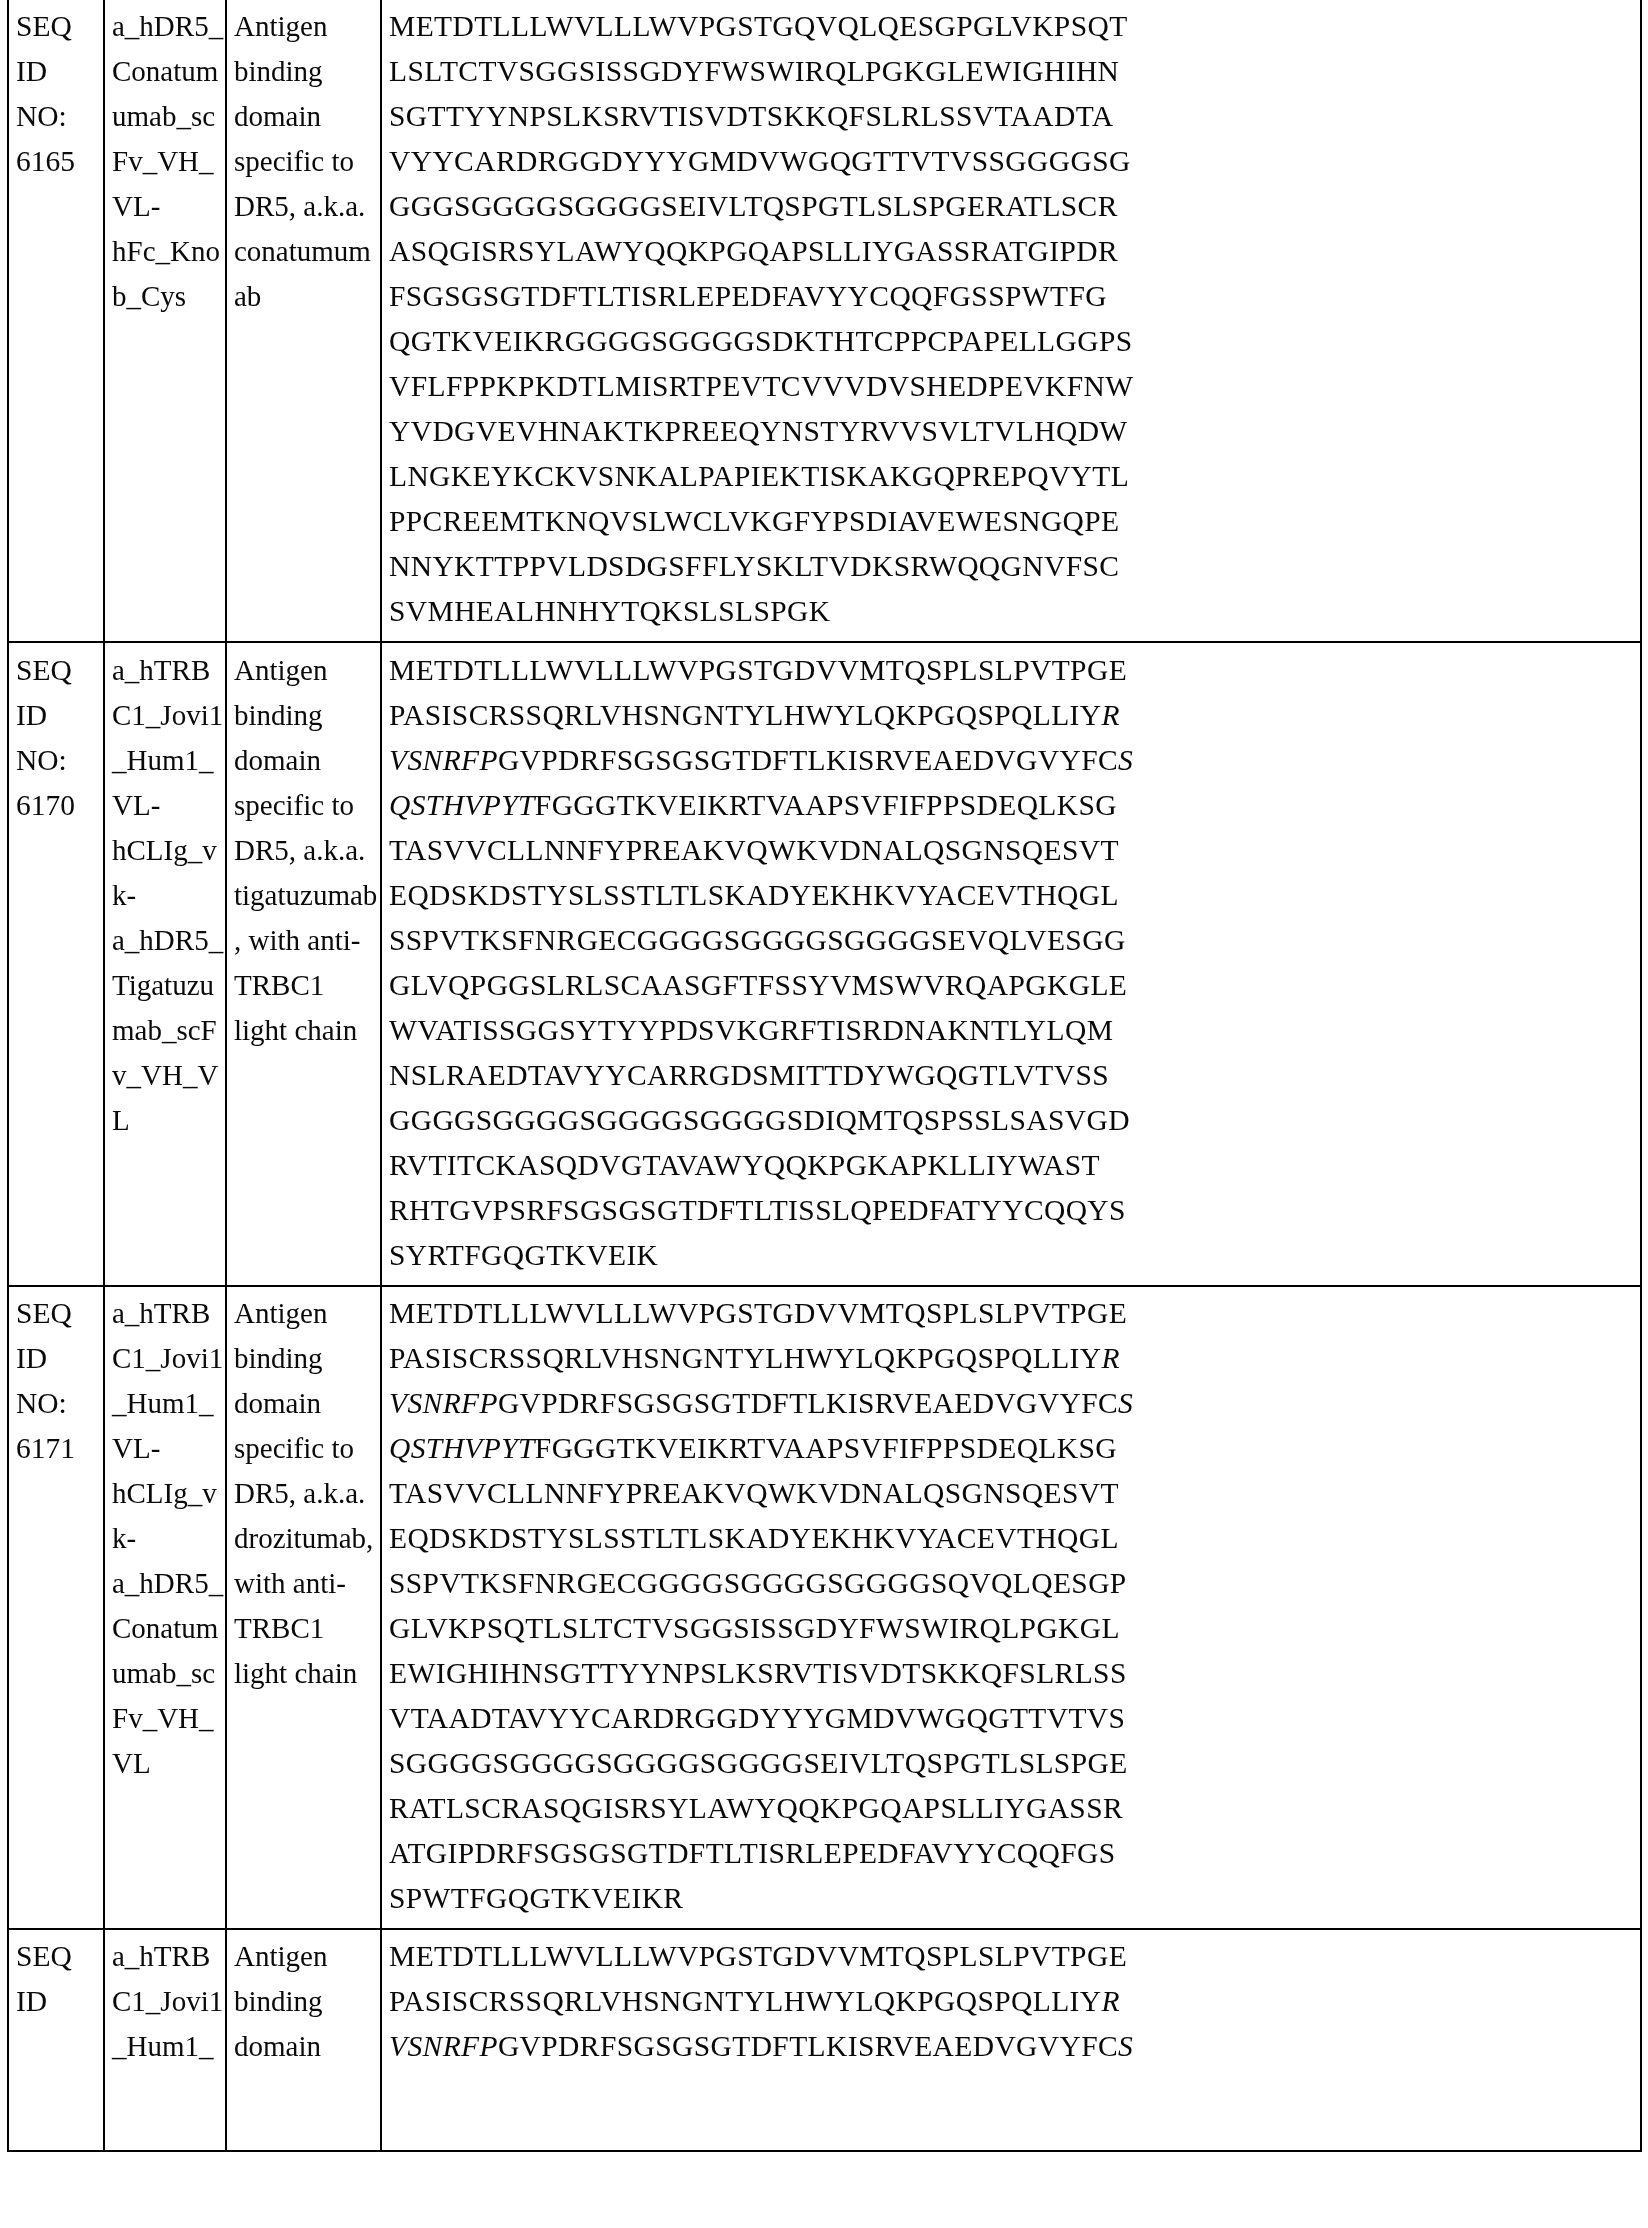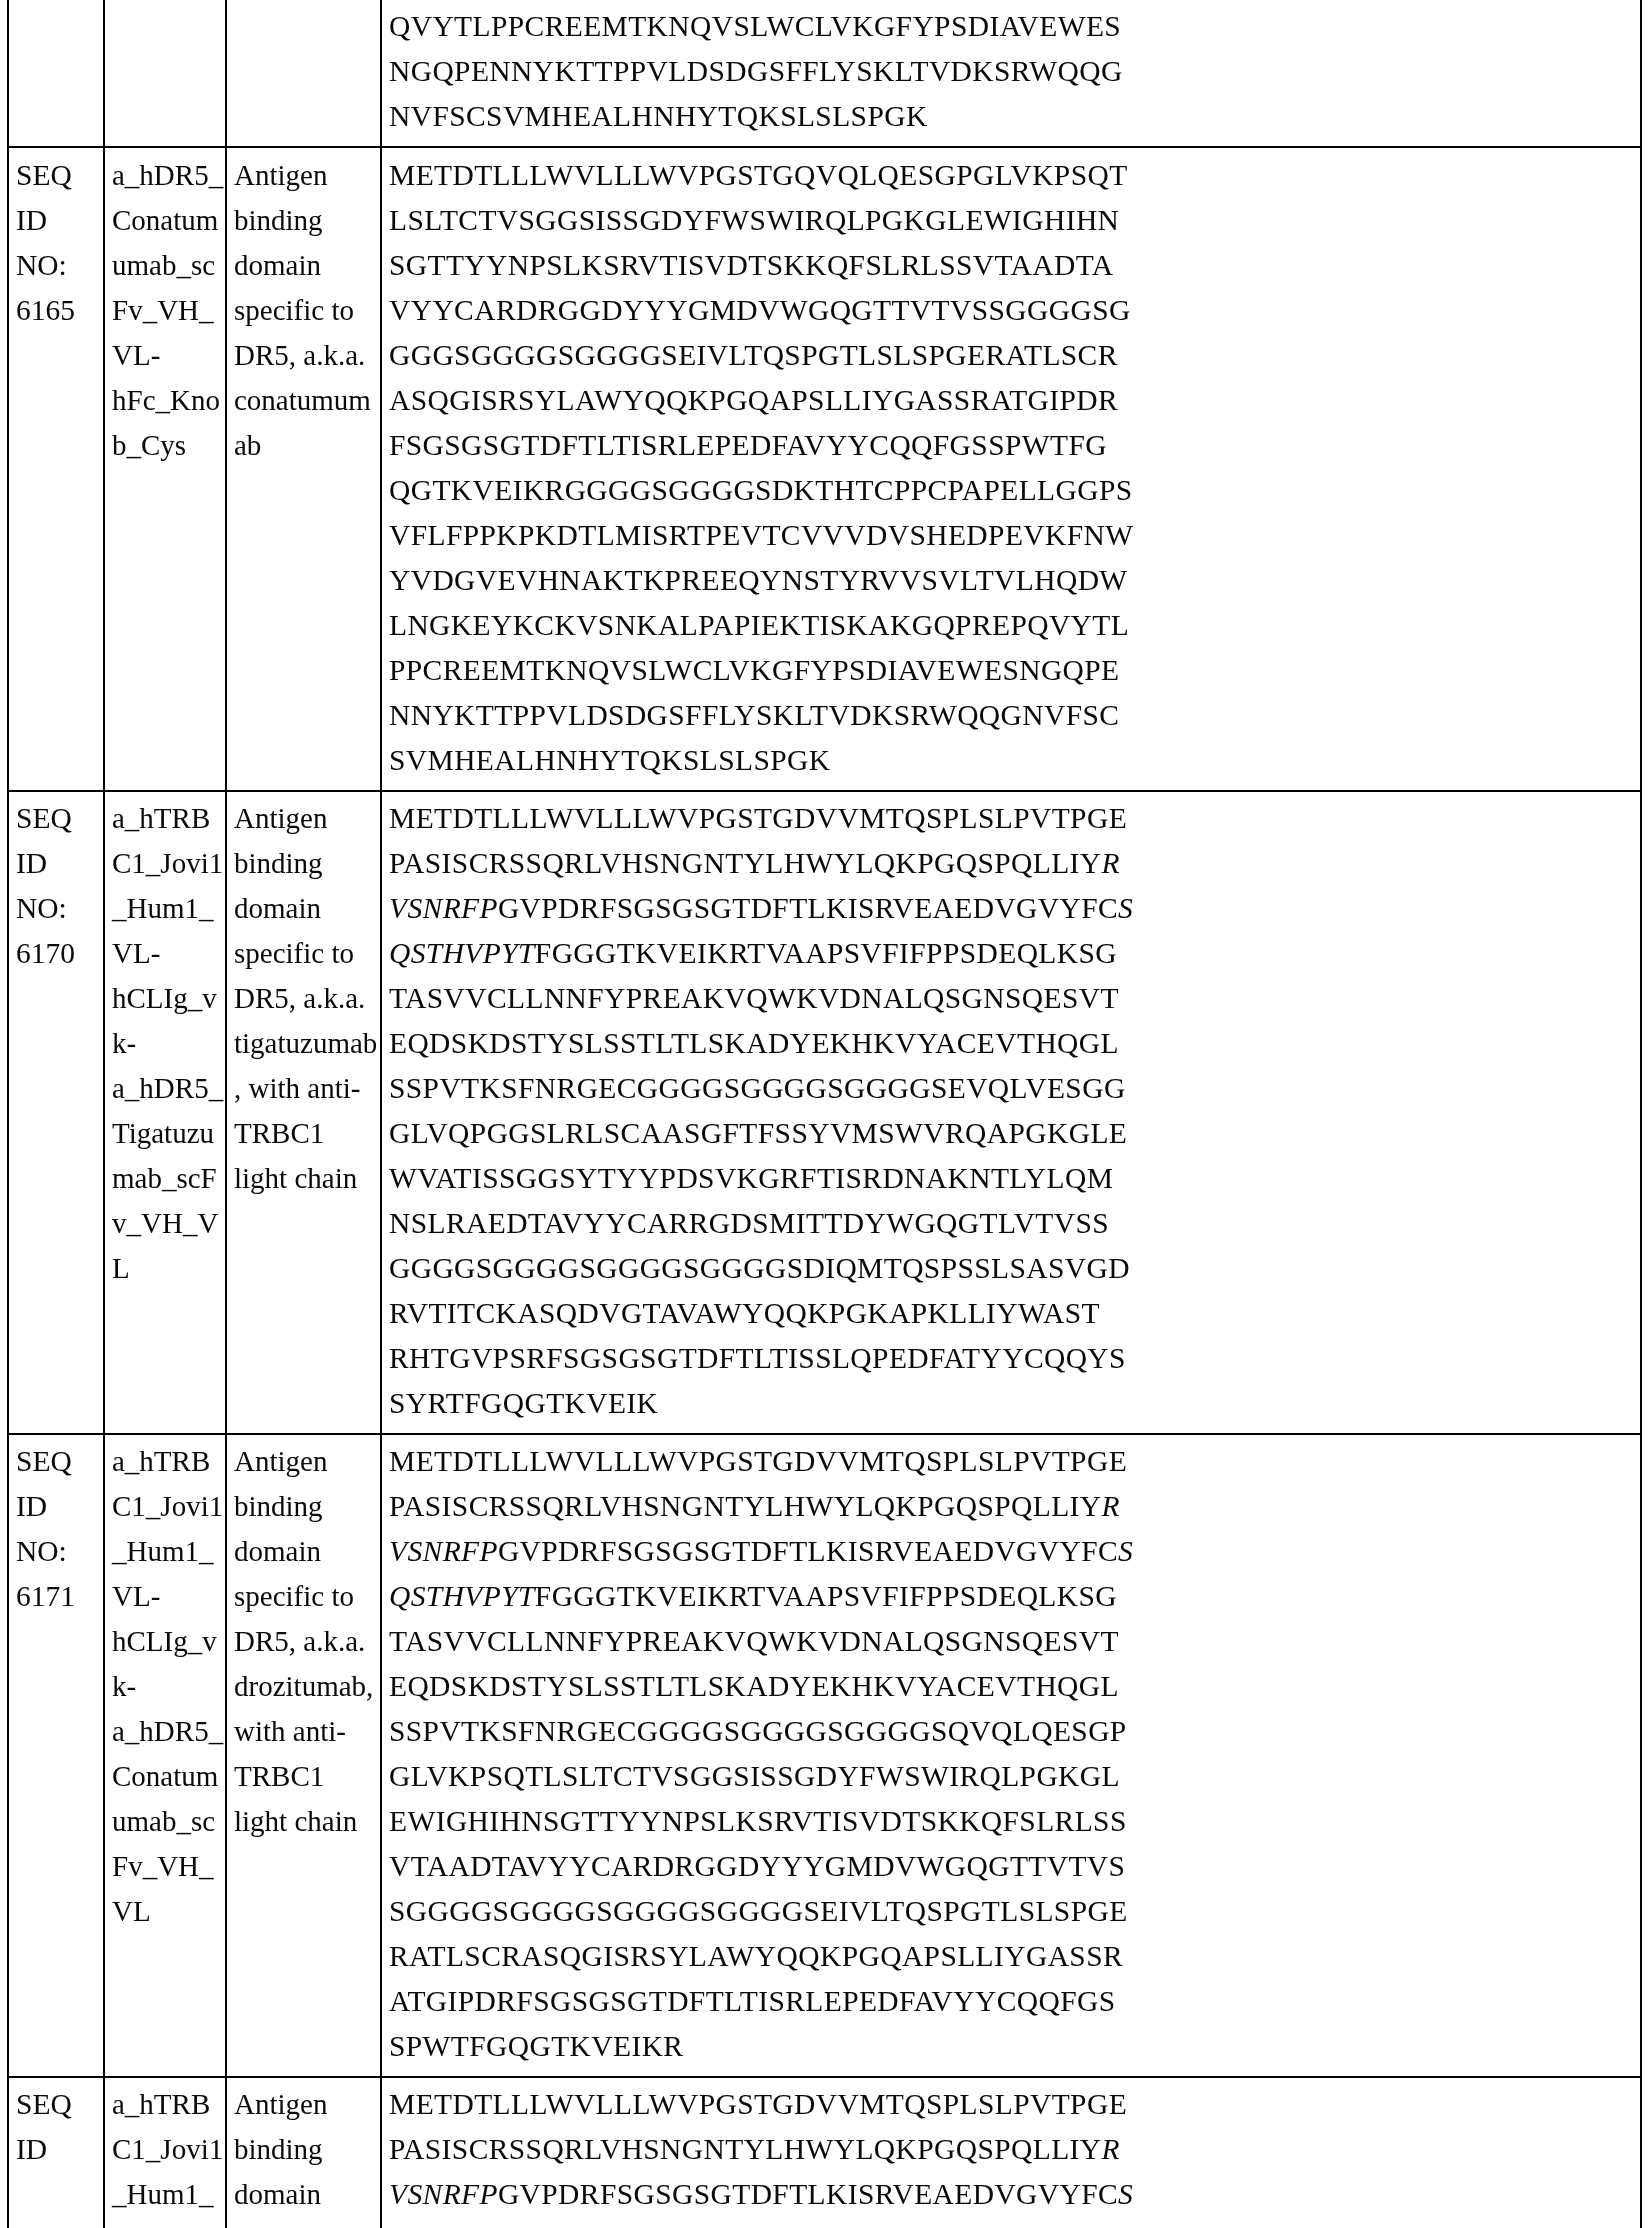--- a/index.html
+++ b/index.html
@@ -50,36 +50,20 @@
 <table class="seq-table">
   <colgroup>
     <col class="c1">
       <col class="c2">
       <col class="c3">
       <col class="c4">
   </colgroup>
   <tbody>
     <tr>
       <td>
-          <div class="cell seqid"></div>
-        </td>
-      <td>
-          <div class="cell name"></div>
-        </td>
-      <td>
-          <div class="cell desc"></div>
-        </td>
-      <td>
-          <div class="cell seq"><span>QVYTLPPCREEMTKNQVSLWCLVKGFYPSDIAVEWES
-NGQPENNYKTTPPVLDSDGSFFLYSKLTVDKSRWQQG
-NVFSCSVMHEALHNHYTQKSLSLSPGK</span></div>
-        </td>
-    </tr>
-    <tr>
-      <td>
           <div class="cell seqid">SEQ
 ID
 NO:
 6165</div>
         </td>
       <td>
           <div class="cell name">a_hDR5_
 Conatum
 umab_sc
 Fv_VH_

